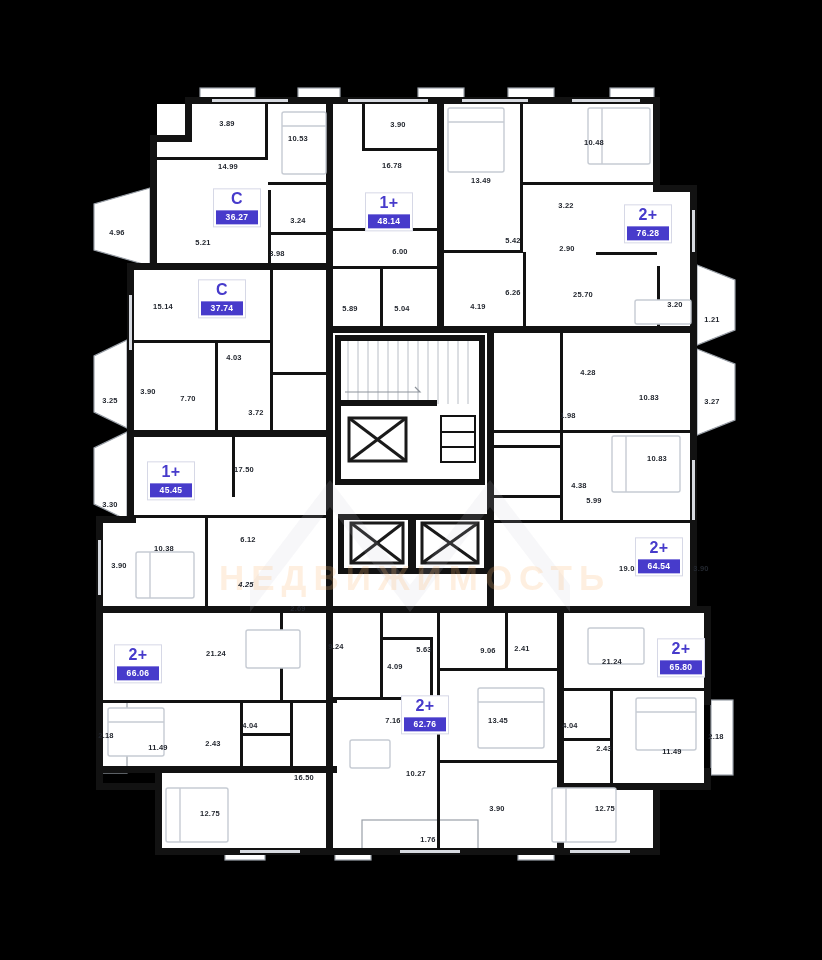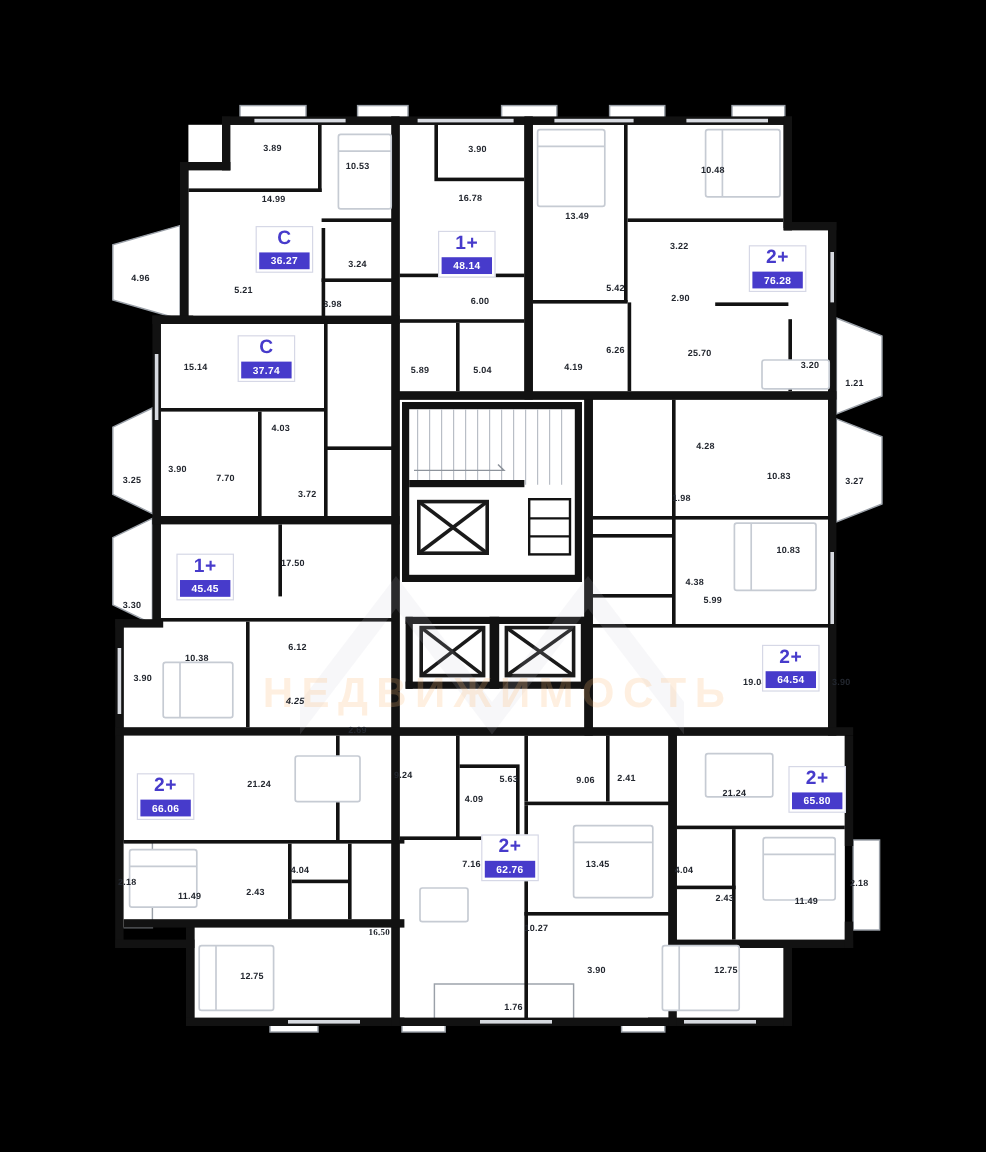--- a/index.html
+++ b/index.html
@@ -296,29 +296,29 @@
       <div class="room-label" style="left: 629px; top: 568px;">19.08</div>
       <div class="room-label" style="left: 701px; top: 568px;">3.90</div>
       <div class="room-label" style="left: 246px; top: 584px; font-style: italic;">4.25</div>
       <div class="room-label" style="left: 216px; top: 653px;">21.24</div>
       <div class="room-label" style="left: 298px; top: 608px;">2.69</div>
       <div class="room-label" style="left: 106px; top: 735px;">2.18</div>
       <div class="room-label" style="left: 158px; top: 747px;">11.49</div>
       <div class="room-label" style="left: 213px; top: 743px;">2.43</div>
       <div class="room-label" style="left: 250px; top: 725px;">4.04</div>
       <div class="room-label" style="left: 210px; top: 813px;">12.75</div>
-      <div class="room-label" style="left: 316px; top: 777px; font-family: Liberation Serif, serif;">16.50</div>
+      <div class="room-label" style="left: 304px; top: 777px;">16.50</div>
       <div class="room-label" style="left: 336px; top: 646px;">9.24</div>
       <div class="room-label" style="left: 395px; top: 666px;">4.09</div>
       <div class="room-label" style="left: 424px; top: 649px;">5.63</div>
       <div class="room-label" style="left: 488px; top: 650px;">9.06</div>
       <div class="room-label" style="left: 522px; top: 648px;">2.41</div>
       <div class="room-label" style="left: 393px; top: 720px;">7.16</div>
       <div class="room-label" style="left: 498px; top: 720px;">13.45</div>
-      <div class="room-label" style="left: 416px; top: 773px; margin-left: 31px;">10.27</div>
+      <div class="room-label" style="left: 416px; top: 773px;">10.27</div>
       <div class="room-label" style="left: 497px; top: 808px;">3.90</div>
       <div class="room-label" style="left: 428px; top: 839px;">1.76</div>
       <div class="room-label" style="left: 612px; top: 661px;">21.24</div>
       <div class="room-label" style="left: 570px; top: 725px;">4.04</div>
       <div class="room-label" style="left: 604px; top: 748px;">2.43</div>
       <div class="room-label" style="left: 672px; top: 751px;">11.49</div>
       <div class="room-label" style="left: 716px; top: 736px;">2.18</div>
       <div class="room-label" style="left: 605px; top: 808px;">12.75</div>
     </div>
 

